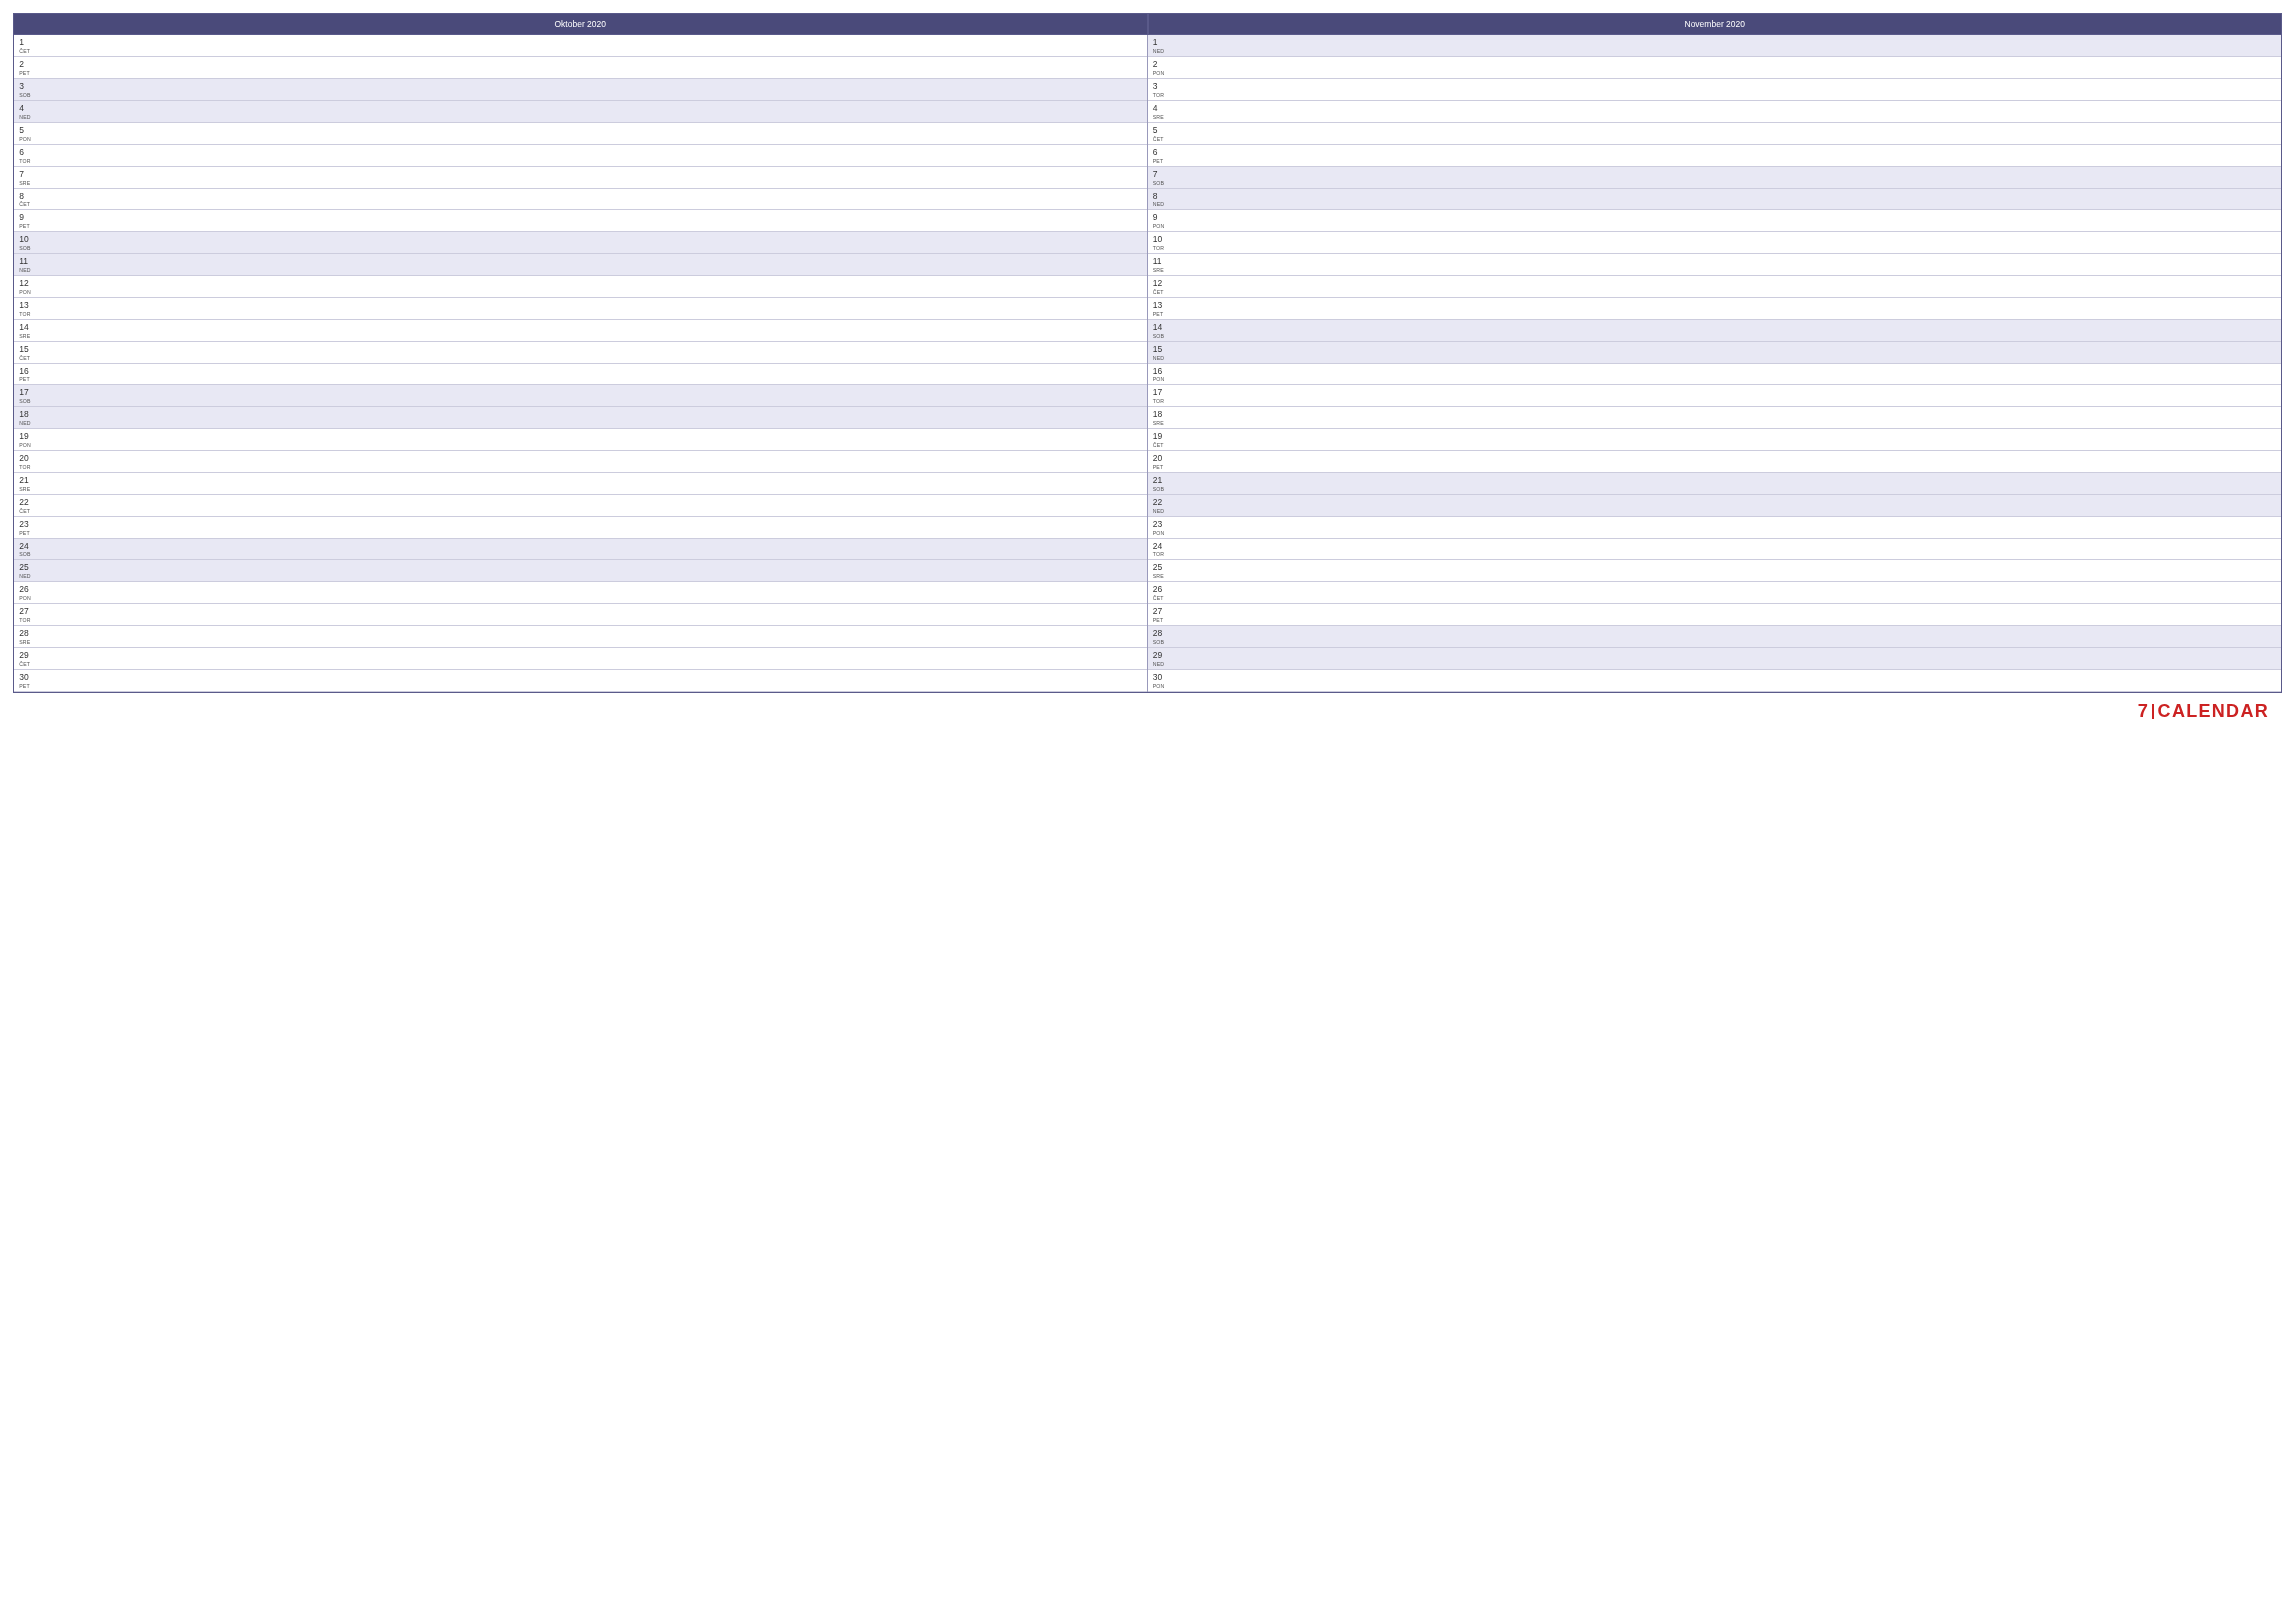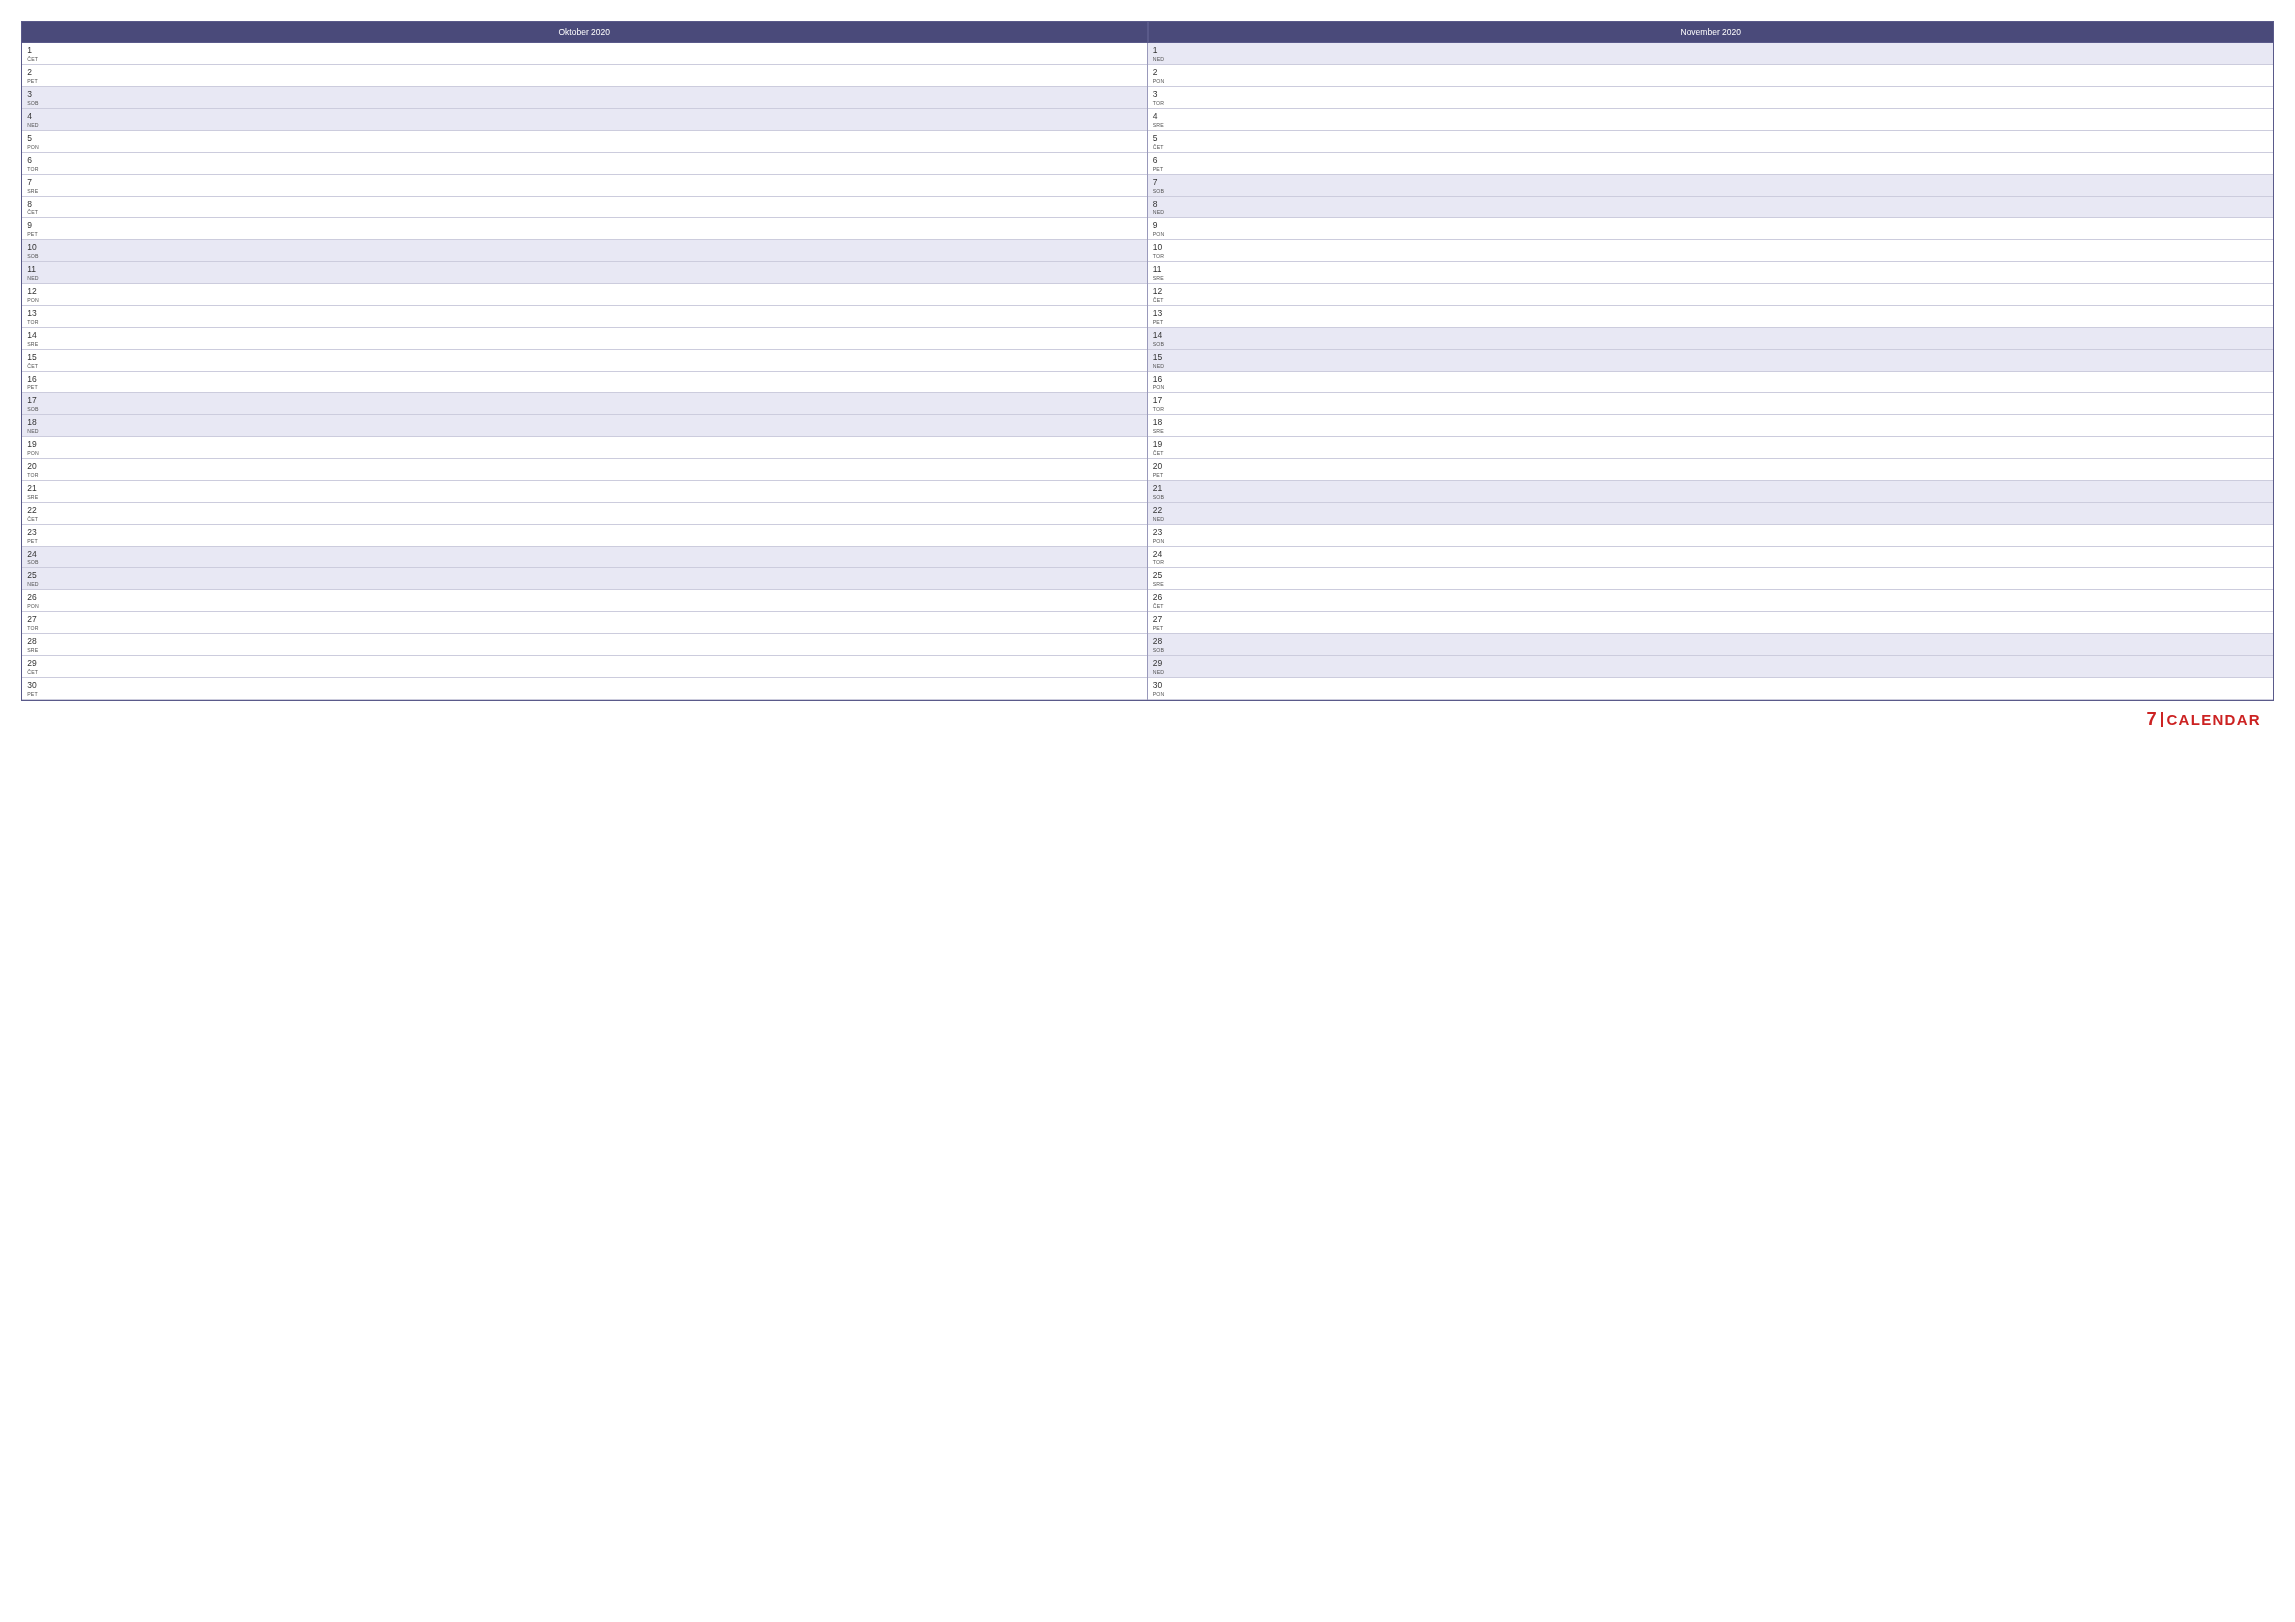--- a/index.html
+++ b/index.html
@@ -11,21 +11,21 @@
     body {
       background: #ffffff;
       font-family: Arial, Helvetica, sans-serif;
       font-size: 7.2px;
       color: #333;
     }
 
     .page {
       width: 100%;
       min-height: 100vh;
-      padding: 21px;
+      padding: 13px;
       background: #fff;
     }
 
     .calendar-grid {
       display: grid;
       grid-template-columns: 1fr 1fr;
       border: 1px solid #5a5a8a;
       border-top: none;
     }
 
@@ -101,21 +101,21 @@
       gap: 2.6px;
     }
 
     .logo-number {
       font-size: 18.3px;
       font-weight: bold;
       color: #cc2222;
     }
 
     .logo-text {
-      font-size: 15px;
+      font-size: 18px;
       font-weight: bold;
       color: #cc2222;
       letter-spacing: 1.3px;
     }
 
     .logo-bar {
       width: 2px;
       height: 14.4px;
       background: #cc2222;
       margin: 0 1.3px;

